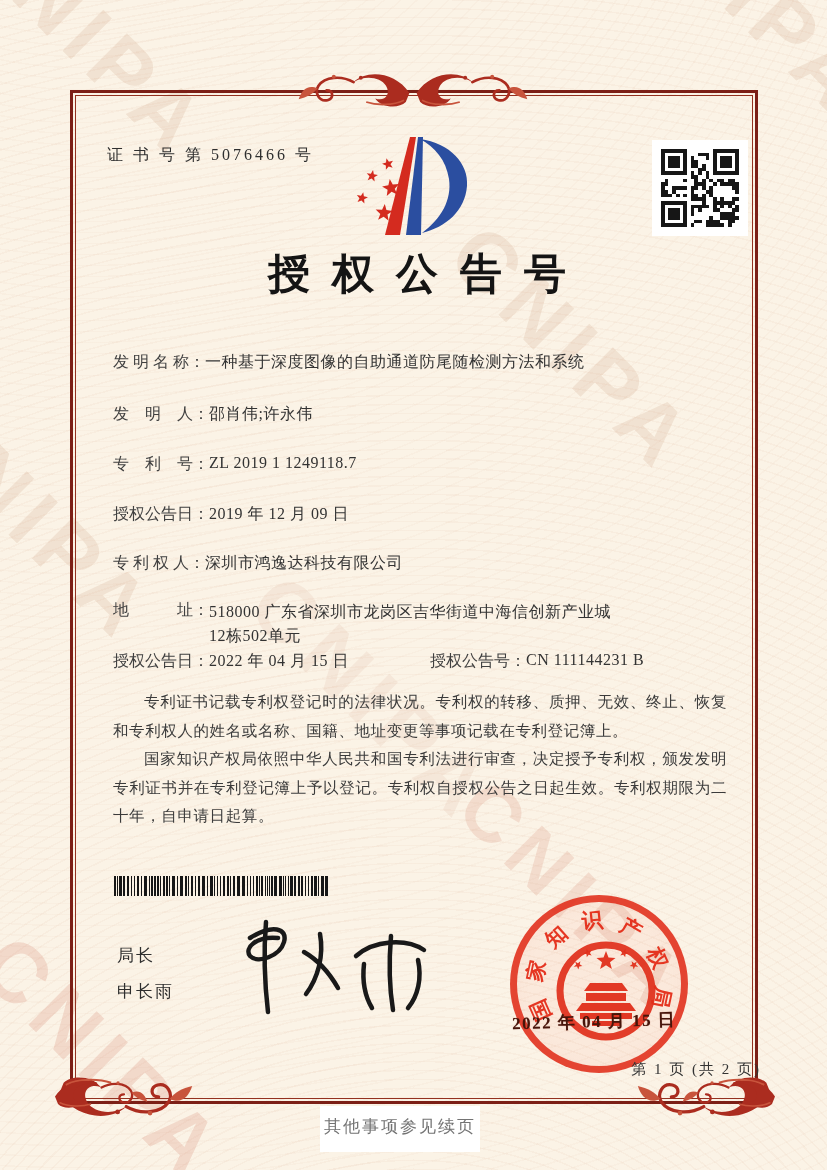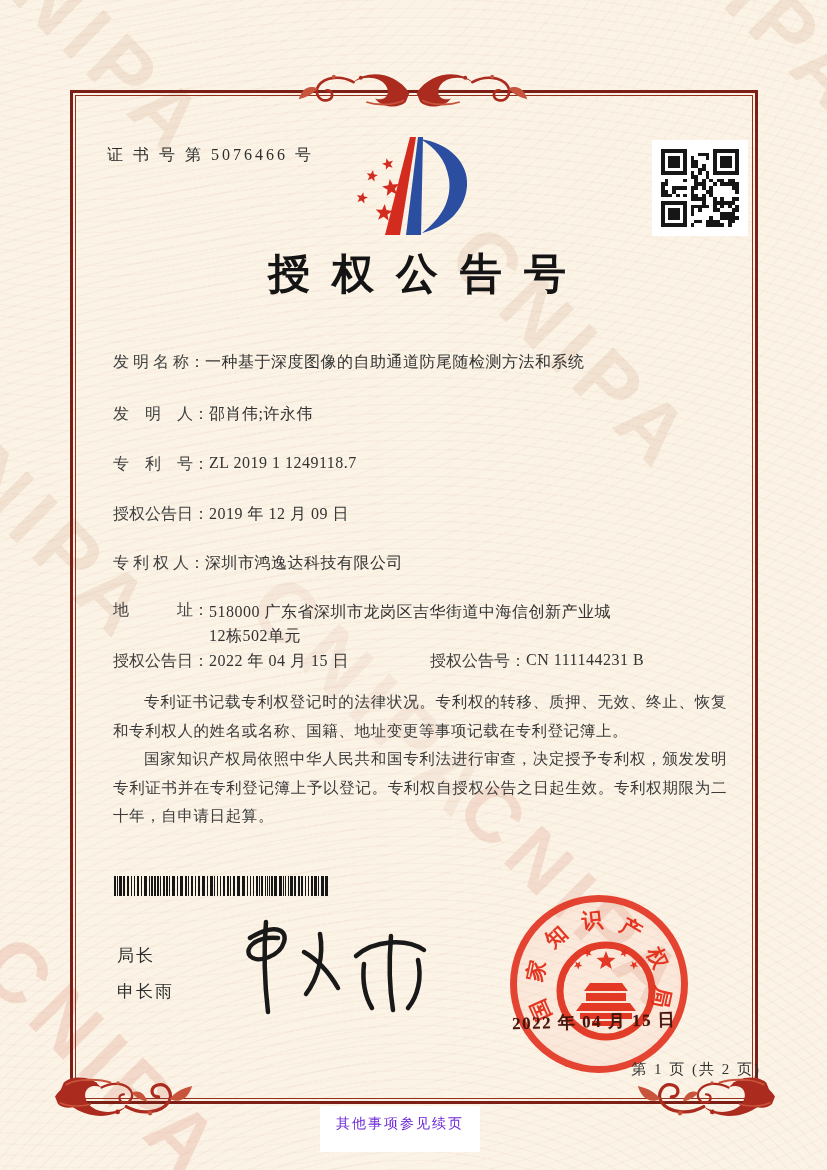--- a/index.html
+++ b/index.html
@@ -59,21 +59,21 @@
     color:rgba(228,44,24,0.95); }
   .seal-emblem { position:absolute; left:27px; top:25px; }
   .seal-date { position:absolute; left:512px; top:1010px; width:180px; font-size:17px;
     font-weight:bold; color:#46150a; letter-spacing:1.5px; transform:rotate(-1.5deg);
     text-shadow:0 0 1px rgba(120,20,10,0.4); }
   
   .page-num { position:absolute; left:73px; top:1060px; width:688px; text-align:right;
     font-size:15px; color:#333; letter-spacing:2px; }
   .cont-band { position:absolute; left:320px; top:1106px; width:160px; height:46px;
     background:#ffffff; display:flex; justify-content:center; }
-  .cont-note { font-size:14px; color:#6d28d9; letter-spacing:2px; margin-top:9px; }
+  .cont-note { font-size:17px; color:#737373; letter-spacing:2px; margin-top:9px; }
 </style>
 </head>
 <body>
 
 <div class="page">
 
   <div class="wm" style="left:-66px; top:-14px; font-size:84px;">CNIPA</div>
   <div class="wm" style="left:596px; top:-56px; font-size:84px;">CNIPA</div>
   <div class="wm" style="left:420px; top:300px; font-size:84px;">CNIPA</div>
   <div class="wm" style="left:-120px; top:470px; font-size:84px;">CNIPA</div>

